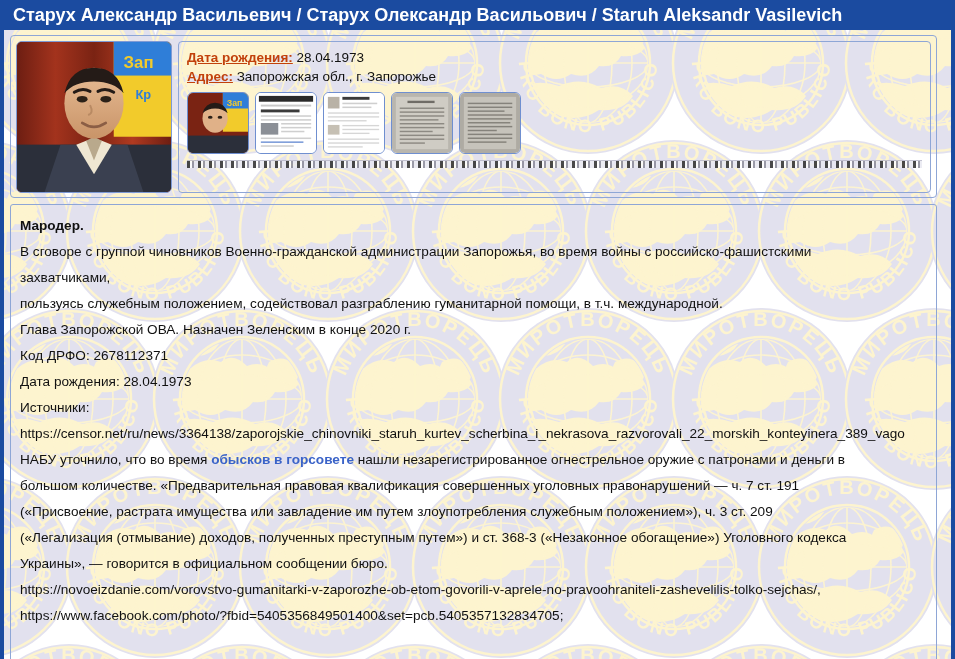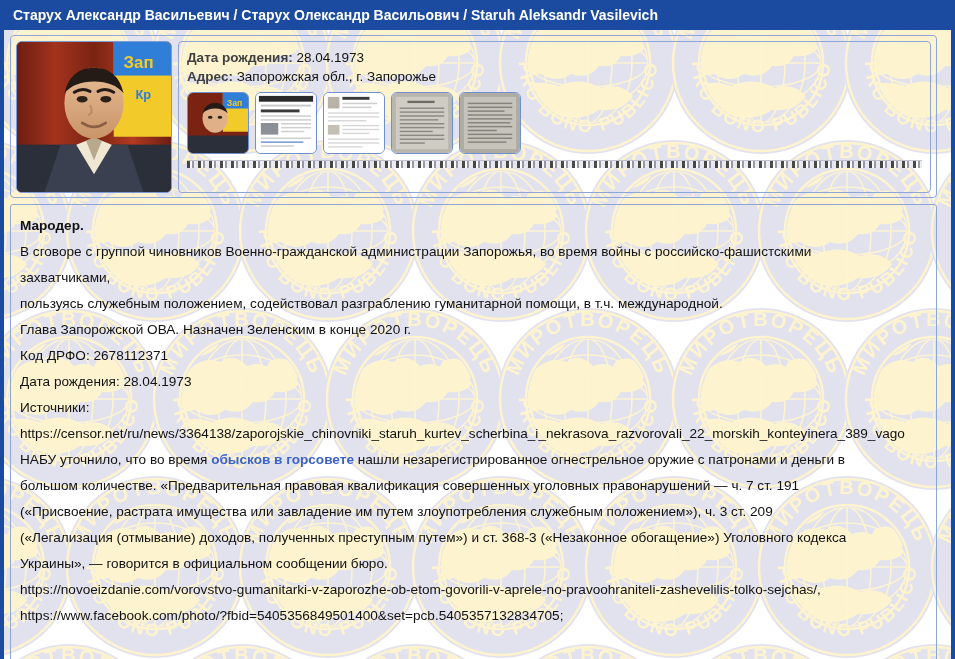--- a/index.html
+++ b/index.html
@@ -37,21 +37,21 @@
     border-right: 4px solid #1b4ba0;
     background: transparent;
   }
 
   .titlebar {
     position: relative;
     height: 30px;
     background: #1b4ba0;
     color: #ffffff;
     font-weight: bold;
-    font-size: 14px;
+    font-size: 18px;
     line-height: 30px;
     padding-left: 9px;
     white-space: nowrap;
     overflow: hidden;
     z-index: 3;
   }
 
   .body-wrap {
     position: relative;
     padding: 5px 14px 0 6px;
@@ -93,21 +93,21 @@
     background: transparent;
   }
   .info-row {
     font-size: 13.5px;
     color: #111111;
     line-height: 19px;
     white-space: nowrap;
     position: relative;
     z-index: 2;
   }
-  .info-row b { color: #404040; }
+  .info-row b { color: #c2410c; text-decoration: underline; }
 
   .thumbs {
     position: relative;
     z-index: 2;
     display: flex;
     gap: 6px;
     margin-top: 6px;
     height: 64px;
   }
   .thumb {

